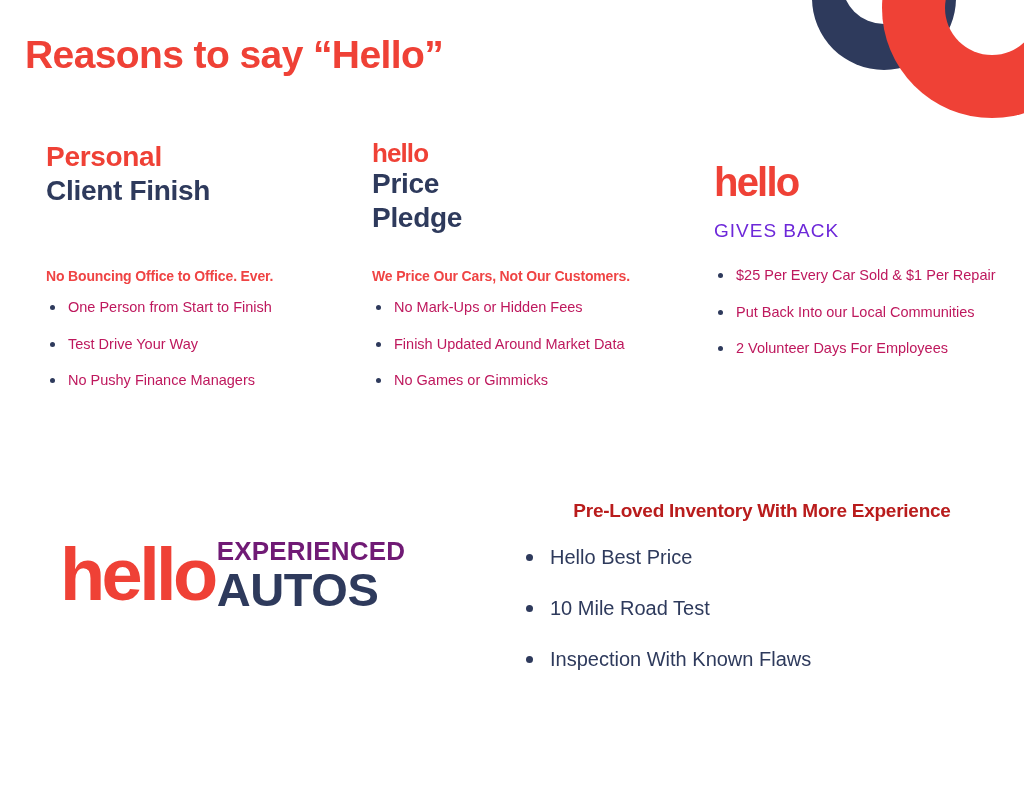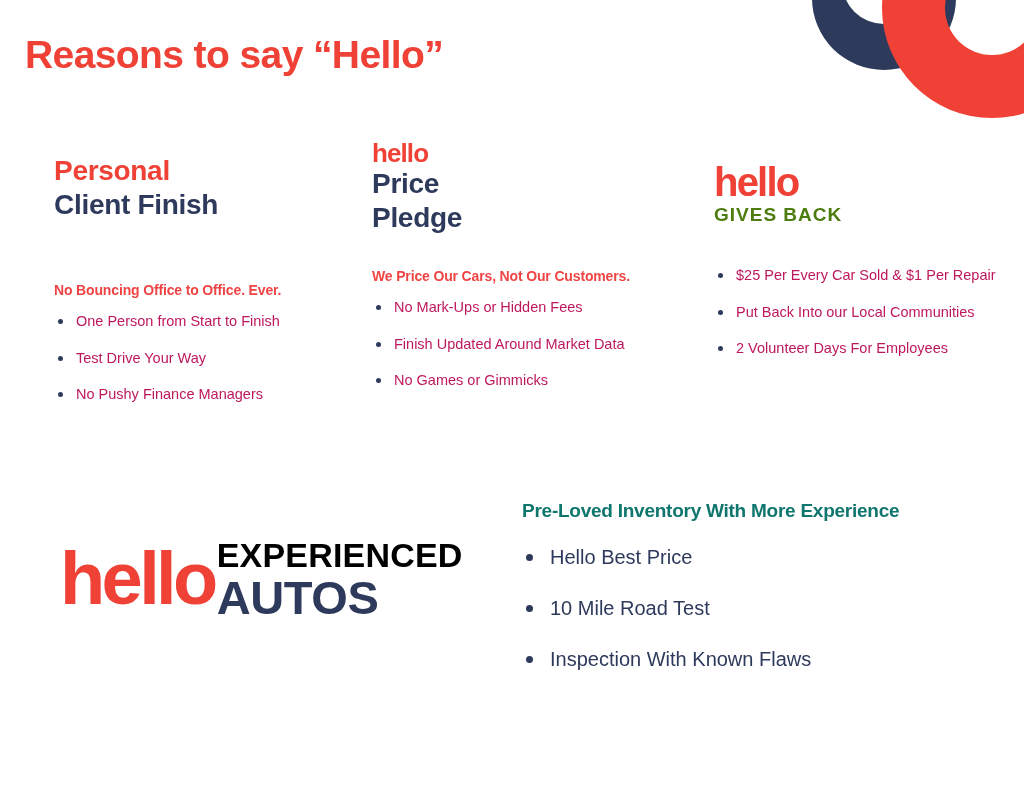--- a/index.html
+++ b/index.html
@@ -41,21 +41,21 @@
     color: #ef4136;
     white-space: nowrap;
     text-align: center;
   }
 
   
   .col {
     position: absolute;
     top: 140px;
   }
-  #col-1 { left: 54px;  width: 300px; margin-top: 14px; }
+  #col-1 { left: 46px;  width: 300px; }
   #col-2 { left: 372px; width: 310px; }
   #col-3 { left: 714px; width: 300px; }
 
   .head-block {
     min-height: 104px;
   }
 
   .h-red {
     color: #ef4136;
     font-weight: 700;
@@ -79,26 +79,26 @@
     letter-spacing: -0.9px;
   }
   .wordmark-lg {
     color: #ef4136;
     font-weight: 700;
     font-size: 40px;
     line-height: 1.0;
     letter-spacing: -1.8px;
   }
   .gives-back {
-    color: #4d7c0f;
-    font-weight: 700;
+    color: #6d28d9;
+    font-weight: 400;
     font-size: 19px;
     letter-spacing: 1.0px;
     line-height: 1.2;
-    margin-top: 2px;
+    margin-top: 18px;
   }
 
   .subtitle {
     color: #ef4444;
     font-weight: 700;
     font-size: 14px;
     letter-spacing: -0.15px;
     margin-top: 24px;
     margin-bottom: 14px;
     white-space: nowrap;
@@ -144,49 +144,50 @@
     line-height: 0.86;
     letter-spacing: -3.6px;
   }
   #logo-stack {
     display: flex;
     flex-direction: column;
     margin-left: 2px;
     margin-top: 2px;
   }
   #logo-experienced {
-    color: #000000;
-    font-weight: 700;
-    font-size: 34px;
+    color: #701a75;
+    font-weight: 700;
+    font-size: 26px;
     letter-spacing: 0.2px;
     line-height: 1.0;
   }
   #logo-autos {
     color: #2e3a5c;
     font-weight: 700;
     font-size: 47px;
     letter-spacing: -0.4px;
     line-height: 1.0;
     margin-top: 2px;
   }
 
   
   #bottom-block {
     position: absolute;
     left: 522px;
     top: 500px;
     width: 480px;
   }
   #bottom-title {
-    color: #0f766e;
+    color: #b91c1c;
     font-weight: 700;
     font-size: 19px;
     letter-spacing: -0.25px;
     margin-bottom: 22px;
     white-space: nowrap;
+    text-align: center;
   }
   ul.bullets-lg {
     list-style: none;
     margin: 0;
     padding: 0;
   }
   ul.bullets-lg li {
     position: relative;
     color: #2e3a5c;
     font-size: 20px;

